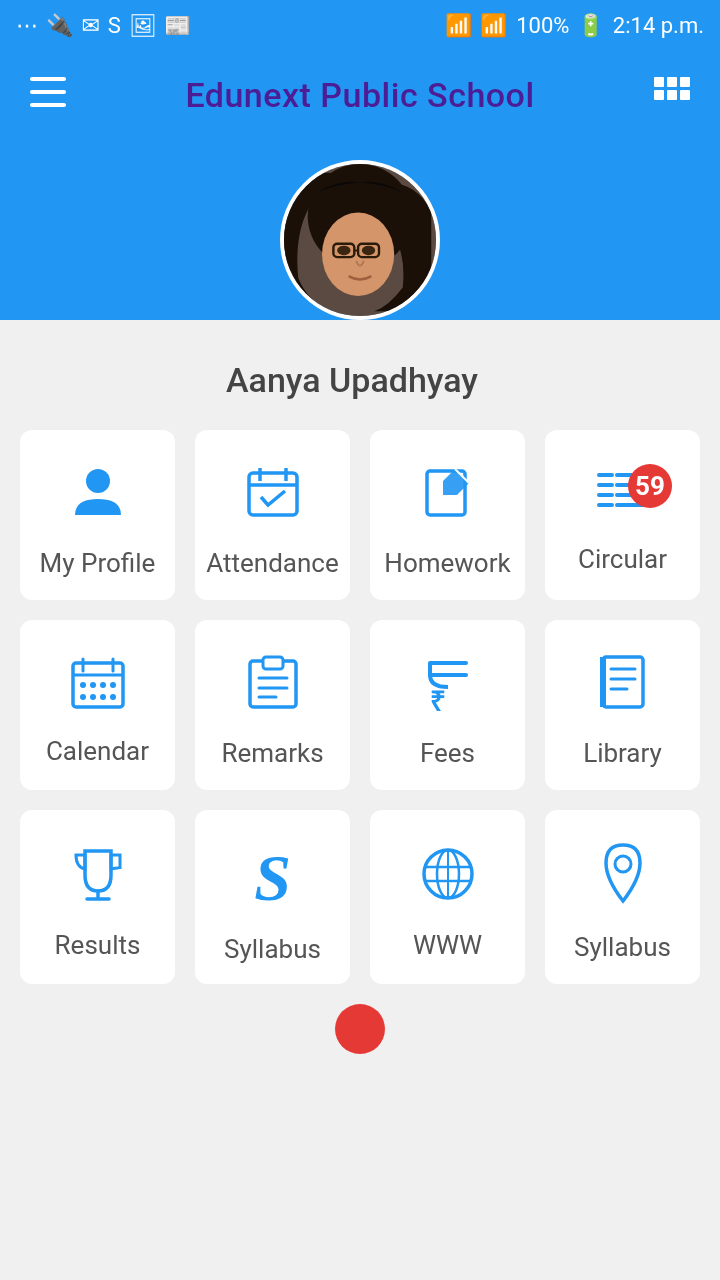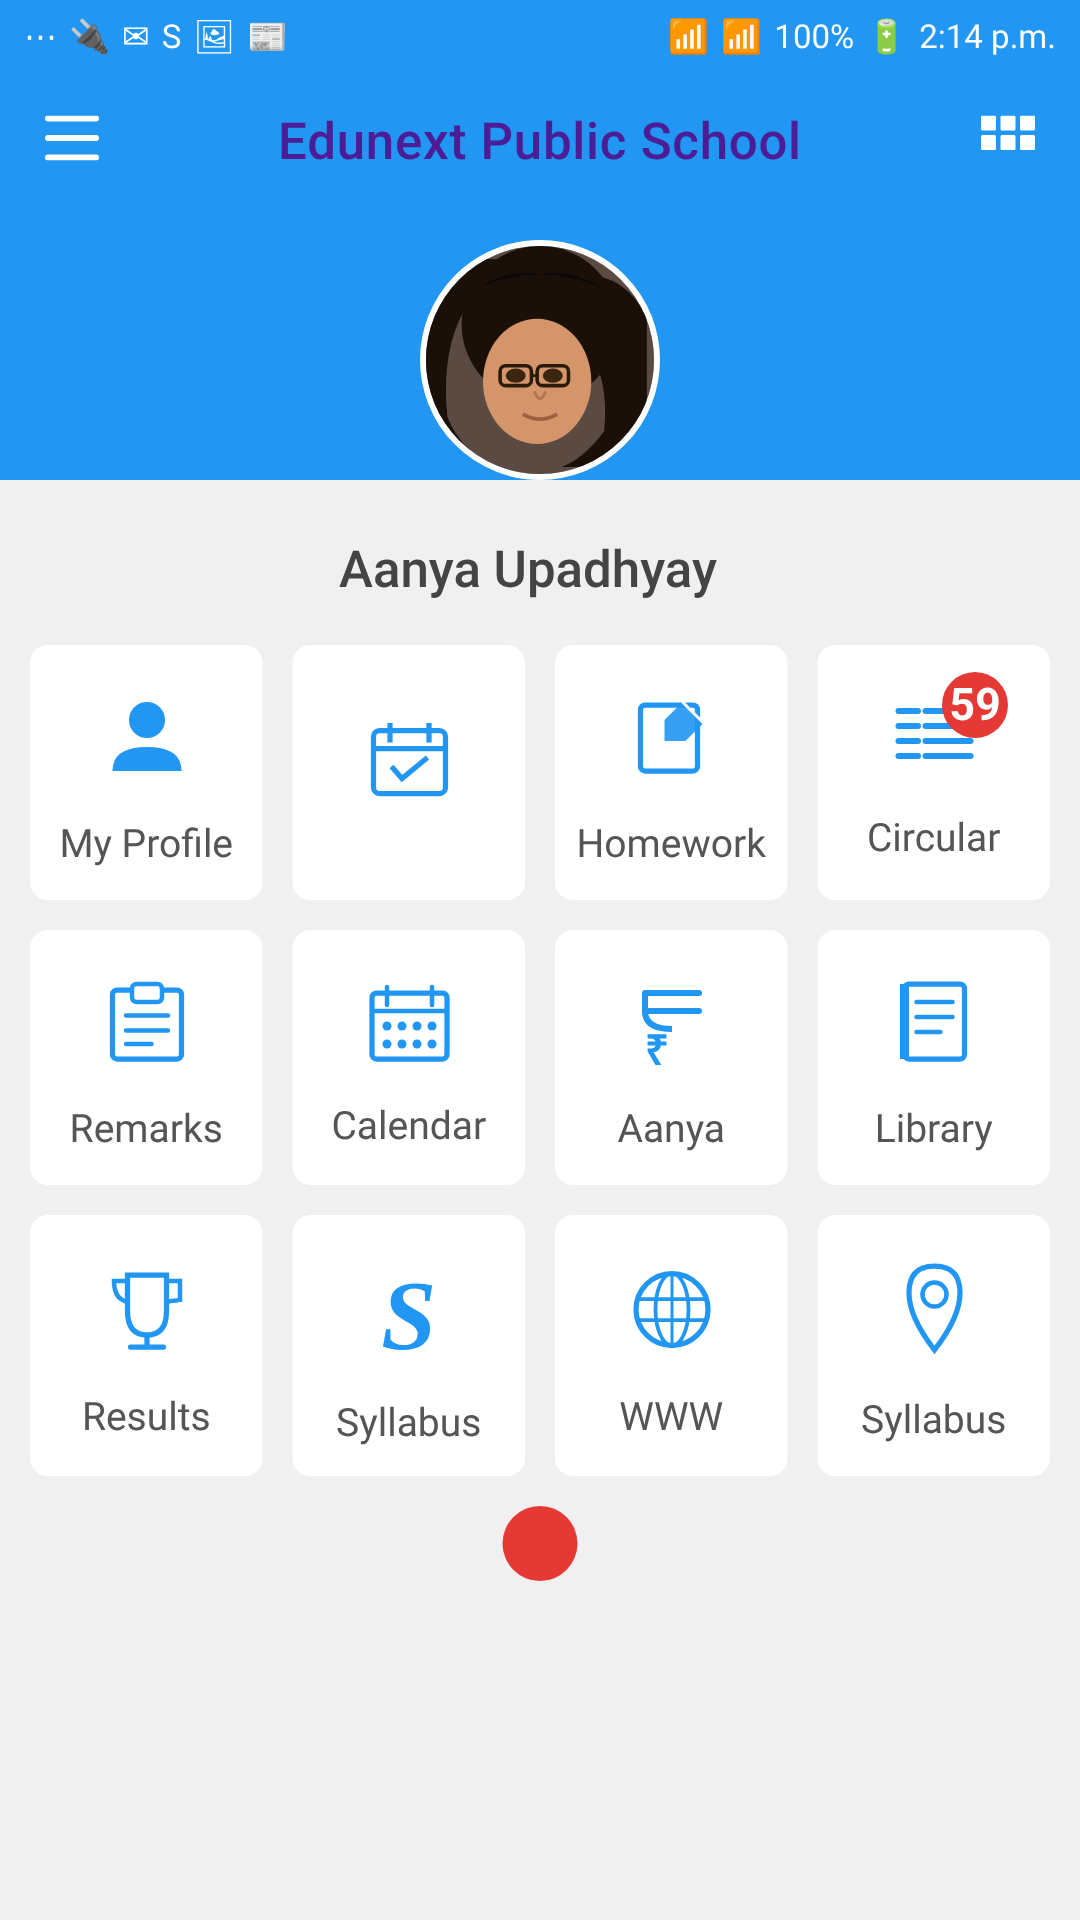--- a/index.html
+++ b/index.html
@@ -137,31 +137,31 @@
     .grid-item-label {
       font-size: 26px;
       color: #555;
       text-align: center;
       font-weight: 400;
     }
 
     
     .badge {
       position: absolute;
-      top: 18px;
+      top: 34px;
       right: 28px;
       background: #e53935;
       color: white;
       border-radius: 50%;
       width: 44px;
       height: 44px;
       display: flex;
       align-items: center;
       justify-content: center;
-      font-size: 30px;
+      font-size: 26px;
       font-weight: bold;
     }
 
     
     .bottom-hint {
       margin-top: 10px;
       width: 50px;
       height: 50px;
       background: #e53935;
       border-radius: 50%;
@@ -275,20 +275,21 @@
     <div class="grid-item">
       <span class="grid-item-icon">
         <svg width="58" height="58" viewBox="0 0 58 58" fill="none" stroke="#2196F3" stroke-width="3.5">
           <rect x="5" y="10" width="48" height="42" rx="4" fill="none"></rect>
           <line x1="5" y1="22" x2="53" y2="22"></line>
           <line x1="16" y1="5" x2="16" y2="18"></line>
           <line x1="42" y1="5" x2="42" y2="18"></line>
           <polyline points="17,34 24,42 41,28" stroke="#2196F3" stroke-width="3.5" fill="none"></polyline>
         </svg>
       </span>
+      <span class="grid-item-label">Attendance</span>
     </div>
 
     <div class="grid-item">
       <span class="grid-item-icon">
         <svg width="58" height="58" viewBox="0 0 58 58" fill="none">
           <rect x="8" y="8" width="38" height="44" rx="3" stroke="#2196F3" stroke-width="3.5" fill="none"></rect>
           <path d="M36 6 L50 20 L38 32 L24 32 L24 18 Z" fill="#2196F3" opacity="0.9"></path>
           <path d="M36 6 L50 20" stroke="white" stroke-width="2"></path>
         </svg>
       </span>
@@ -307,62 +308,62 @@
           <line x1="23" y1="28" x2="53" y2="28" stroke="#2196F3" stroke-width="4" stroke-linecap="round"></line>
           <line x1="5" y1="38" x2="18" y2="38" stroke="#2196F3" stroke-width="4" stroke-linecap="round"></line>
           <line x1="23" y1="38" x2="53" y2="38" stroke="#2196F3" stroke-width="4" stroke-linecap="round"></line>
         </svg>
       </span>
       <span class="grid-item-label">Circular</span>
     </div>
 
     <div class="grid-item">
       <span class="grid-item-icon">
-        <svg width="54" height="58" viewBox="0 0 54 58" fill="none">
-          <rect x="4" y="8" width="46" height="46" rx="3" stroke="#2196F3" stroke-width="3.5" fill="none"></rect>
-          <rect x="17" y="4" width="20" height="12" rx="3" stroke="#2196F3" stroke-width="3" fill="white"></rect>
-          <line x1="13" y1="25" x2="41" y2="25" stroke="#2196F3" stroke-width="3" stroke-linecap="round"></line>
-          <line x1="13" y1="35" x2="41" y2="35" stroke="#2196F3" stroke-width="3" stroke-linecap="round"></line>
-          <line x1="13" y1="44" x2="30" y2="44" stroke="#2196F3" stroke-width="3" stroke-linecap="round"></line>
-        </svg>
-      </span>
-      <span class="grid-item-label">Remarks</span>
-    </div>
-
-    <div class="grid-item">
-      <span class="grid-item-icon">
         <svg width="58" height="54" viewBox="0 0 58 54" fill="none">
           <rect x="4" y="8" width="50" height="44" rx="3" stroke="#2196F3" stroke-width="3.5" fill="none"></rect>
           <line x1="4" y1="20" x2="54" y2="20" stroke="#2196F3" stroke-width="3"></line>
           <line x1="14" y1="4" x2="14" y2="16" stroke="#2196F3" stroke-width="3" stroke-linecap="round"></line>
           <line x1="44" y1="4" x2="44" y2="16" stroke="#2196F3" stroke-width="3" stroke-linecap="round"></line>
 
           <circle cx="14" cy="30" r="3" fill="#2196F3"></circle>
           <circle cx="24" cy="30" r="3" fill="#2196F3"></circle>
           <circle cx="34" cy="30" r="3" fill="#2196F3"></circle>
           <circle cx="44" cy="30" r="3" fill="#2196F3"></circle>
           <circle cx="14" cy="42" r="3" fill="#2196F3"></circle>
           <circle cx="24" cy="42" r="3" fill="#2196F3"></circle>
           <circle cx="34" cy="42" r="3" fill="#2196F3"></circle>
           <circle cx="44" cy="42" r="3" fill="#2196F3"></circle>
         </svg>
       </span>
       <span class="grid-item-label">Calendar</span>
     </div>
 
     <div class="grid-item">
+      <span class="grid-item-icon">
+        <svg width="54" height="58" viewBox="0 0 54 58" fill="none">
+          <rect x="4" y="8" width="46" height="46" rx="3" stroke="#2196F3" stroke-width="3.5" fill="none"></rect>
+          <rect x="17" y="4" width="20" height="12" rx="3" stroke="#2196F3" stroke-width="3" fill="white"></rect>
+          <line x1="13" y1="25" x2="41" y2="25" stroke="#2196F3" stroke-width="3" stroke-linecap="round"></line>
+          <line x1="13" y1="35" x2="41" y2="35" stroke="#2196F3" stroke-width="3" stroke-linecap="round"></line>
+          <line x1="13" y1="44" x2="30" y2="44" stroke="#2196F3" stroke-width="3" stroke-linecap="round"></line>
+        </svg>
+      </span>
+      <span class="grid-item-label">Remarks</span>
+    </div>
+
+    <div class="grid-item">
       <span class="rupee-icon">
         <svg width="44" height="58" viewBox="0 0 44 58" fill="#2196F3">
           <line x1="4" y1="10" x2="40" y2="10" stroke="#2196F3" stroke-width="4" stroke-linecap="round"></line>
           <line x1="4" y1="22" x2="40" y2="22" stroke="#2196F3" stroke-width="4" stroke-linecap="round"></line>
           <path d="M4 10 L4 22 Q4 34 22 34" fill="none" stroke="#2196F3" stroke-width="4"></path>
           <text x="4" y="58" font-size="28" font-weight="bold" fill="#2196F3" font-family="Arial">₹</text>
         </svg>
       </span>
-      <span class="grid-item-label">Aanya</span>
+      <span class="grid-item-label">Fees</span>
     </div>
 
     <div class="grid-item">
       <span class="grid-item-icon">
         <svg width="52" height="58" viewBox="0 0 52 58" fill="none">
           <rect x="6" y="4" width="40" height="50" rx="3" stroke="#2196F3" stroke-width="3.5" fill="none"></rect>
           <line x1="6" y1="4" x2="6" y2="54" stroke="#2196F3" stroke-width="6"></line>
           <line x1="14" y1="16" x2="38" y2="16" stroke="#2196F3" stroke-width="3" stroke-linecap="round"></line>
           <line x1="14" y1="26" x2="38" y2="26" stroke="#2196F3" stroke-width="3" stroke-linecap="round"></line>
           <line x1="14" y1="36" x2="30" y2="36" stroke="#2196F3" stroke-width="3" stroke-linecap="round"></line>

